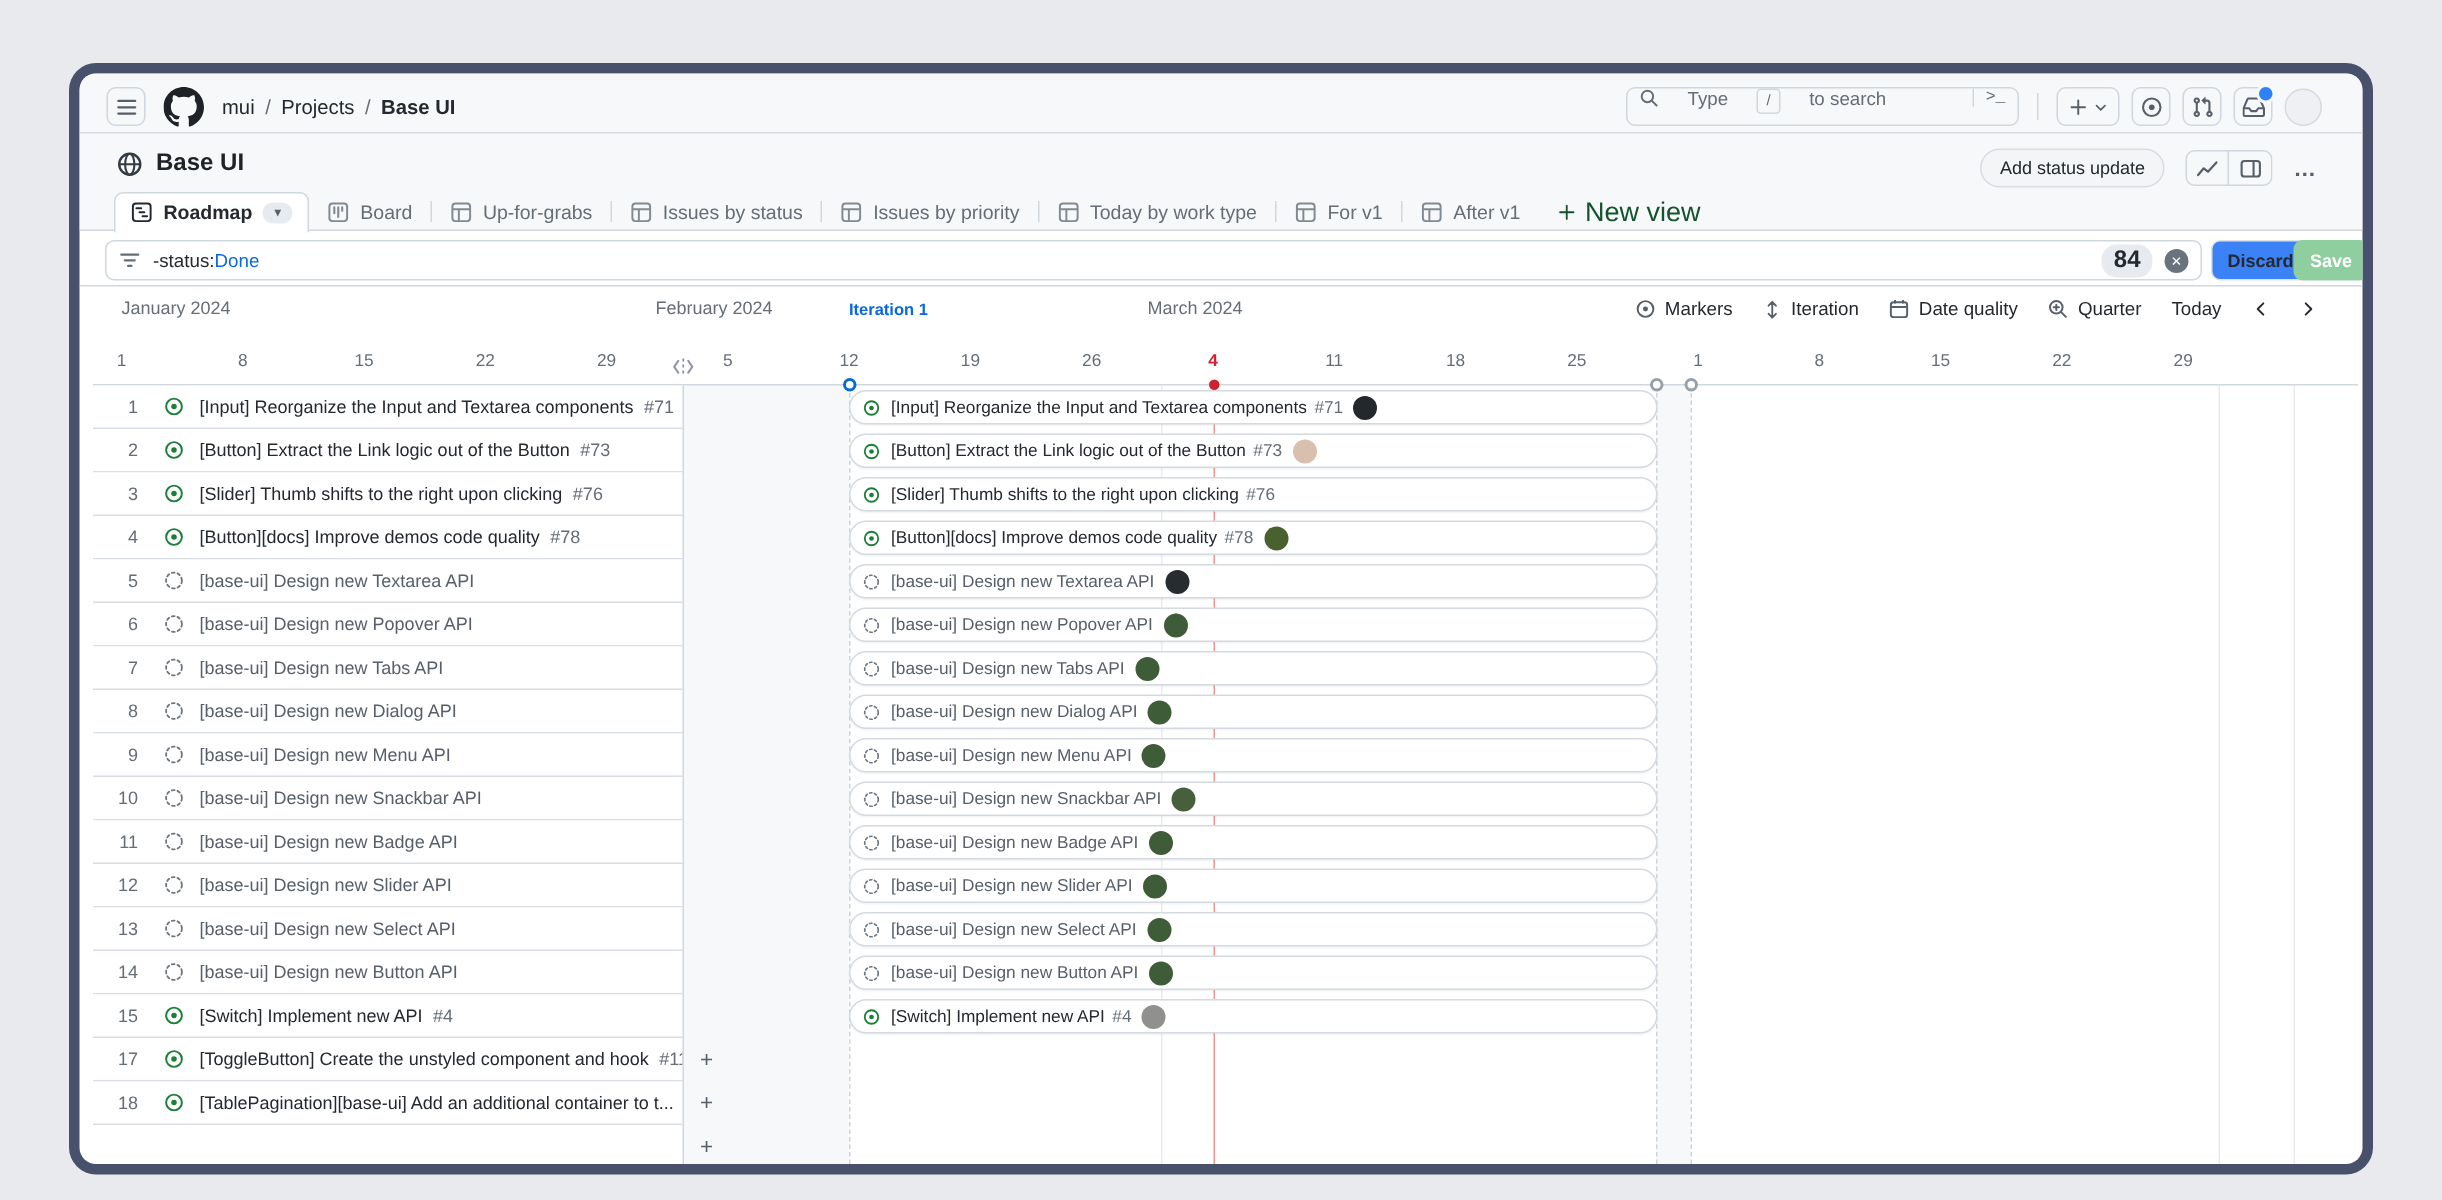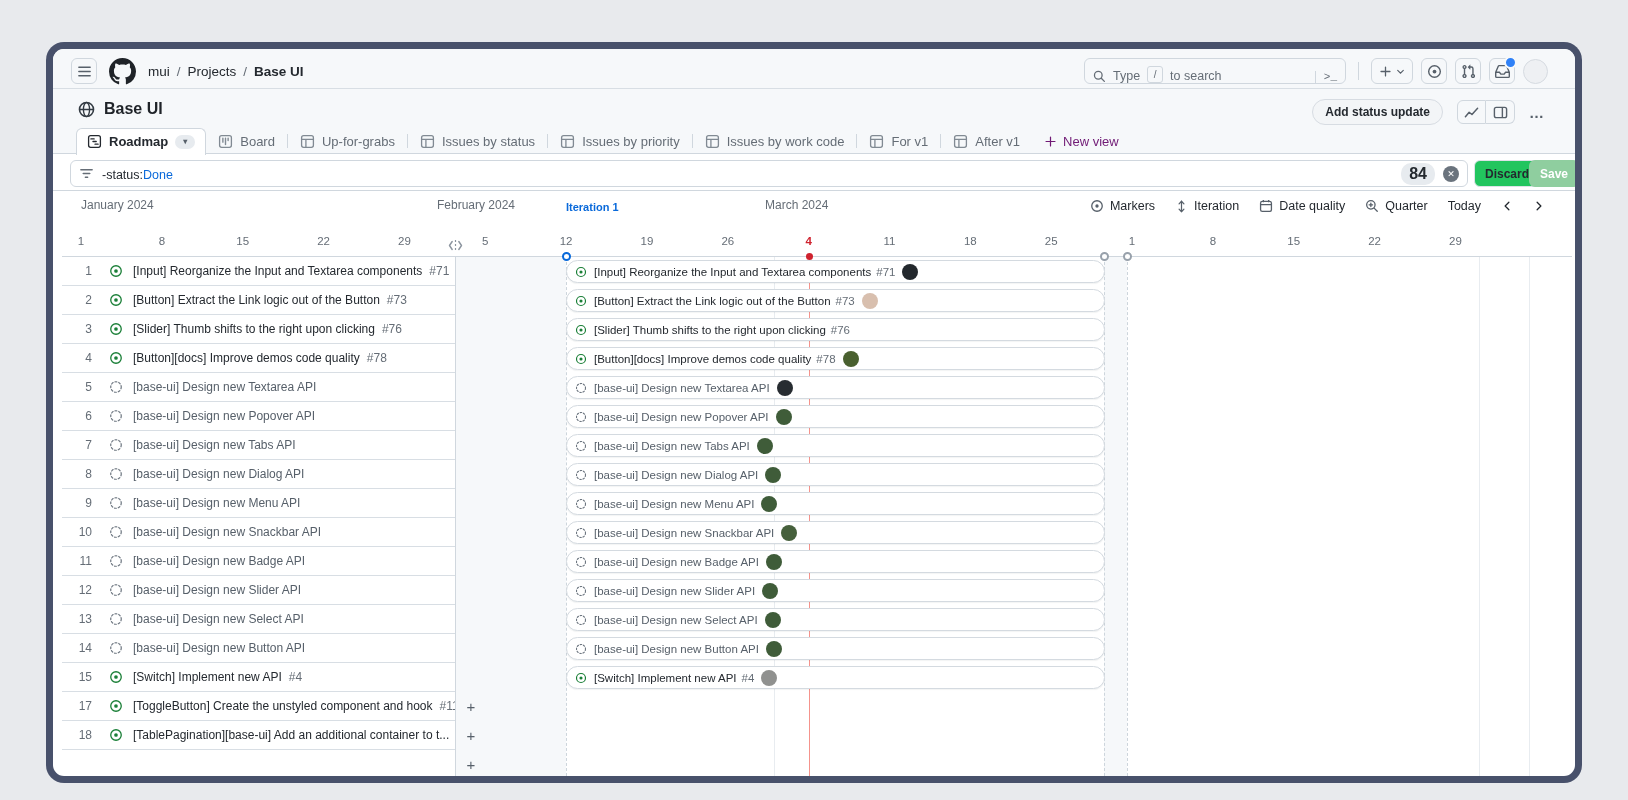--- a/index.html
+++ b/index.html
@@ -8,56 +8,56 @@
   .clip{position:absolute;left:53px;top:49px;width:1522px;height:727px;background:#fff;border-radius:11px;overflow:hidden}
   .tophalf{position:absolute;left:0;top:0;width:100%;height:104px;background:#f6f8fa}
   .hline{position:absolute;height:1px;background:#d0d7de}
   
   .appheader-left{position:absolute;left:18px;top:9px;display:flex;align-items:center;gap:12px;height:26px}
   .iconbtn{display:flex;align-items:center;justify-content:center;width:26px;height:26px;border:1px solid #d0d7de;border-radius:6px;color:#57606a;background:transparent;box-sizing:border-box}
   .crumbs{display:flex;align-items:center;gap:7px;font-size:13.5px;color:#24292f}
   .crumbs .sep{color:#656d76}
   .crumbs .bold{font-weight:700}
   .appheader-right{position:absolute;right:27px;top:9px;display:flex;align-items:center;gap:8px;height:26px}
-  .searchbox{display:flex;align-items:flex-end;gap:7px;width:262px;height:26px;border:1px solid #d0d7de;border-radius:6px;padding:0 8px;box-sizing:border-box;color:#656d76;font-size:12.5px;background:#f6f8fa}
+  .searchbox{display:flex;align-items:flex-start;gap:19px;width:262px;height:26px;border:1px solid #d0d7de;border-radius:6px;padding:0 8px;box-sizing:border-box;color:#656d76;font-size:12.5px;background:#f6f8fa}
   .slashkey{display:flex;align-items:center;justify-content:center;width:14px;height:15px;border:1px solid #d0d7de;border-radius:3px;font-size:10px;color:#656d76}
   .searchspacer{flex:1}
   .cmdicon{border-left:1px solid #d0d7de;padding-left:8px;font-family:"Liberation Mono",monospace;font-size:11px;color:#656d76}
   .vdiv{width:1px;height:18px;background:#d0d7de;margin:0 4px}
   .plusbtn{width:42px;display:flex;align-items:center;justify-content:center;gap:4px;font-size:14px}
   .avatar-top{width:25px;height:25px;border-radius:50%;background:#eef0f3;border:1px solid #d5dae0;box-sizing:border-box}
   .inbox-wrap{position:relative}
   .notifdot{position:absolute;right:-3px;top:-3px;width:9px;height:9px;border-radius:50%;background:#2f81f7;border:2px solid #f6f8fa}
   
   .titlebar{position:absolute;left:25px;top:51px;display:flex;align-items:center;gap:9px}
   .pagetitle{font-size:16px;font-weight:700;color:#1f2328}
   .titleactions{position:absolute;right:30px;top:50px;display:flex;align-items:center;gap:14px}
-  .statuspill{height:24px;display:flex;align-items:center;padding:0 12px;border:1px solid #d7dce2;border-radius:13px;background:#f3f5f7;font-size:12px;font-weight:700;color:#24292f}
+  .statuspill{height:24px;display:flex;align-items:center;padding:0 12px;border:1px solid #d7dce2;border-radius:13px;background:#f3f5f7;font-size:12px;font-weight:400;color:#24292f}
   .segs{display:flex;height:24px}
   .seg{width:29px;display:flex;align-items:center;justify-content:center;border:1px solid #d0d7de;color:#57606a;box-sizing:border-box}
   .seg:first-child{border-radius:6px 0 0 6px}
   .seg:last-child{border-radius:0 6px 6px 0;border-left:none}
   .kebab{color:#57606a;font-size:15px;font-weight:700;letter-spacing:1px}
   
   .tabs{position:absolute;left:23px;top:79px;height:26px;display:flex;align-items:center;z-index:3}
   .tab{display:flex;align-items:center;gap:7px;padding:0 12px;height:25px;font-size:13px;color:#656d76;white-space:nowrap}
   .tab .ticon{display:flex;color:#818a93}
   .tab.active{background:#fff;border:1px solid #d0d7de;border-bottom:none;border-radius:6px 6px 0 0;height:26px;font-weight:600;color:#24292f;padding:0 10px}
   .tab.active .ticon{color:#24292f}
   .caretchip{display:flex;align-items:center;justify-content:center;width:20px;height:14px;background:#e7ebef;border-radius:8px;font-size:8px;color:#57606a}
   .tabdiv{width:1px;height:14px;background:#d0d7de}
-  .newview{display:flex;align-items:center;gap:6px;padding:0 12px;font-size:13px;color:#701a75;white-space:nowrap}
+  .newview{display:flex;align-items:center;gap:6px;padding:0 12px;font-size:18px;color:#14532d;white-space:nowrap}
   
   .filterinput{position:absolute;left:17px;top:111px;width:1398px;height:27px;border:1px solid #d0d7de;border-radius:6px;background:#fff;display:flex;align-items:center;gap:8px;padding:0 8px;box-sizing:border-box}
   .fquery{font-size:12.5px;color:#24292f}
   .fvalue{font-size:12.5px;color:#0969da}
   .fspacer{flex:1}
   .countbadge{background:#e7ebef;border-radius:10px;padding:2px 8px;font-size:16px;font-weight:600;color:#24292f}
   .clearbtn{width:16px;height:16px;border-radius:50%;background:#6a737d;color:#fff;font-size:9px;display:flex;align-items:center;justify-content:center}
-  .discardbtn{position:absolute;left:1421px;top:111px;height:27px;padding:0 10px;display:flex;align-items:center;background:#22c55e;border:1px solid #dde2e7;border-radius:6px;font-size:12px;font-weight:600;color:#24292f;box-sizing:border-box}
+  .discardbtn{position:absolute;left:1421px;top:111px;height:27px;padding:0 10px;display:flex;align-items:center;background:#3b82f6;border:1px solid #dde2e7;border-radius:6px;font-size:12px;font-weight:600;color:#24292f;box-sizing:border-box}
   .savebtn{position:absolute;left:1476px;top:111px;height:27px;padding:0 11px;display:flex;align-items:center;background:#8fce9f;border-radius:6px;font-size:12px;font-weight:600;color:#fff;box-sizing:border-box}
   
   .monthlabel{position:absolute;top:149px;font-size:12px;color:#656d76;white-space:nowrap}
   .viewtoolbar{position:absolute;right:30px;top:144px;height:26px;display:flex;align-items:center;gap:20px;background:#fff;padding-left:10px;z-index:2}
   .vtool{display:flex;align-items:center;gap:6px;font-size:12.5px;color:#24292f;white-space:nowrap}
   .vtool .vicon{display:flex;color:#57606a}
   .chev{color:#24292f;display:flex}
   .iterlabel{position:absolute;top:152px;font-size:11px;font-weight:700;white-space:nowrap}
   .tick{position:absolute;top:186px;width:40px;text-align:center;font-size:11.5px;color:#656d76}
   .tick.today{color:#cf222e;font-weight:700}
@@ -237,21 +237,21 @@
           <span>Issues by priority</span>
         </div>
         <div class="tabdiv"></div>
         <div class="tab">
           <span class="ticon">
             <svg width="15" height="15" viewBox="0 0 16 16">
               <rect x="1.7" y="1.7" width="12.6" height="12.6" rx="2.2" fill="none" stroke="currentColor" stroke-width="1.4"></rect>
               <path d="M1.7 5.8h12.6M6.3 5.8v8.5" stroke="currentColor" stroke-width="1.4"></path>
             </svg>
           </span>
-          <span>Issues by work code</span>
+          <span>Today by work type</span>
         </div>
         <div class="tabdiv"></div>
         <div class="tab">
           <span class="ticon">
             <svg width="15" height="15" viewBox="0 0 16 16">
               <rect x="1.7" y="1.7" width="12.6" height="12.6" rx="2.2" fill="none" stroke="currentColor" stroke-width="1.4"></rect>
               <path d="M1.7 5.8h12.6M6.3 5.8v8.5" stroke="currentColor" stroke-width="1.4"></path>
             </svg>
           </span>
           <span>For v1</span>

